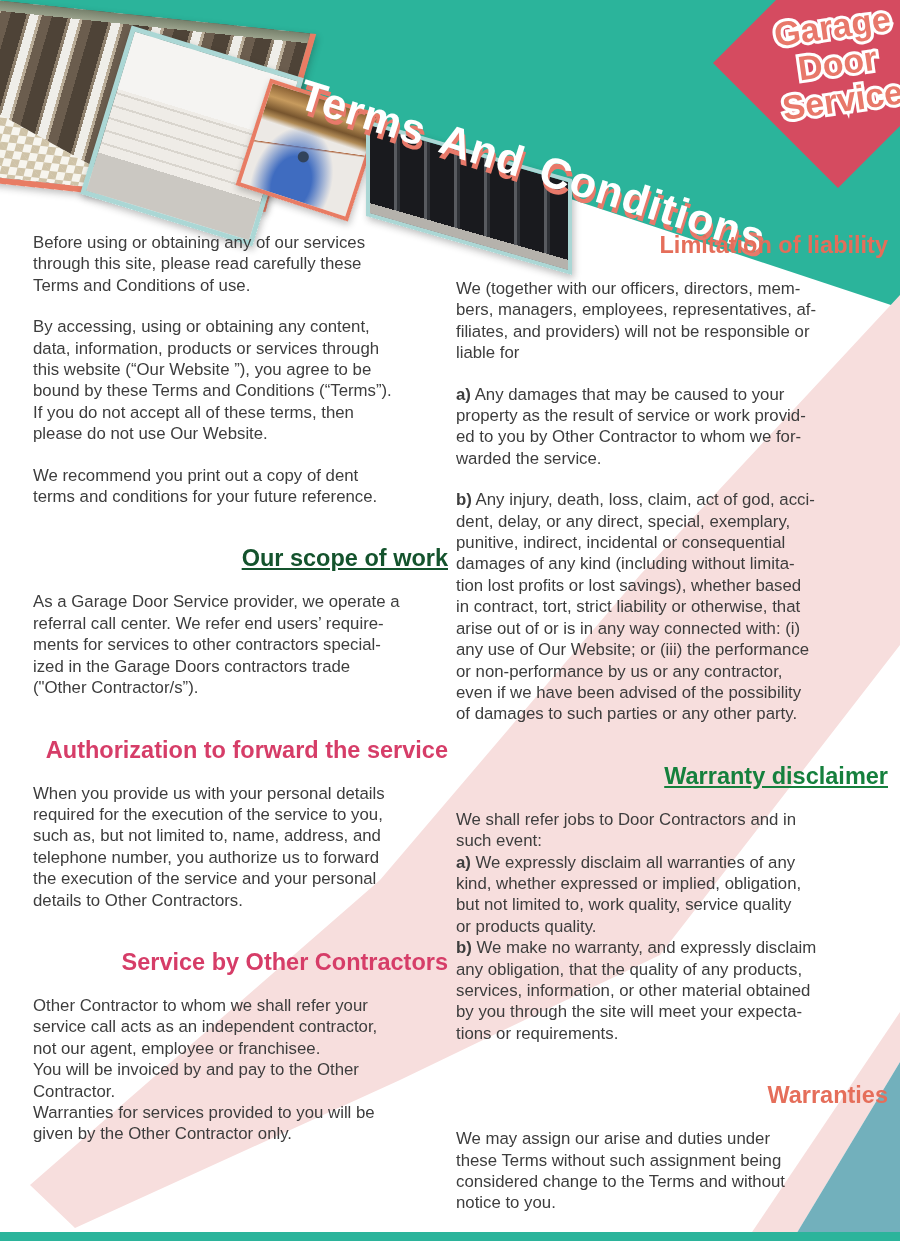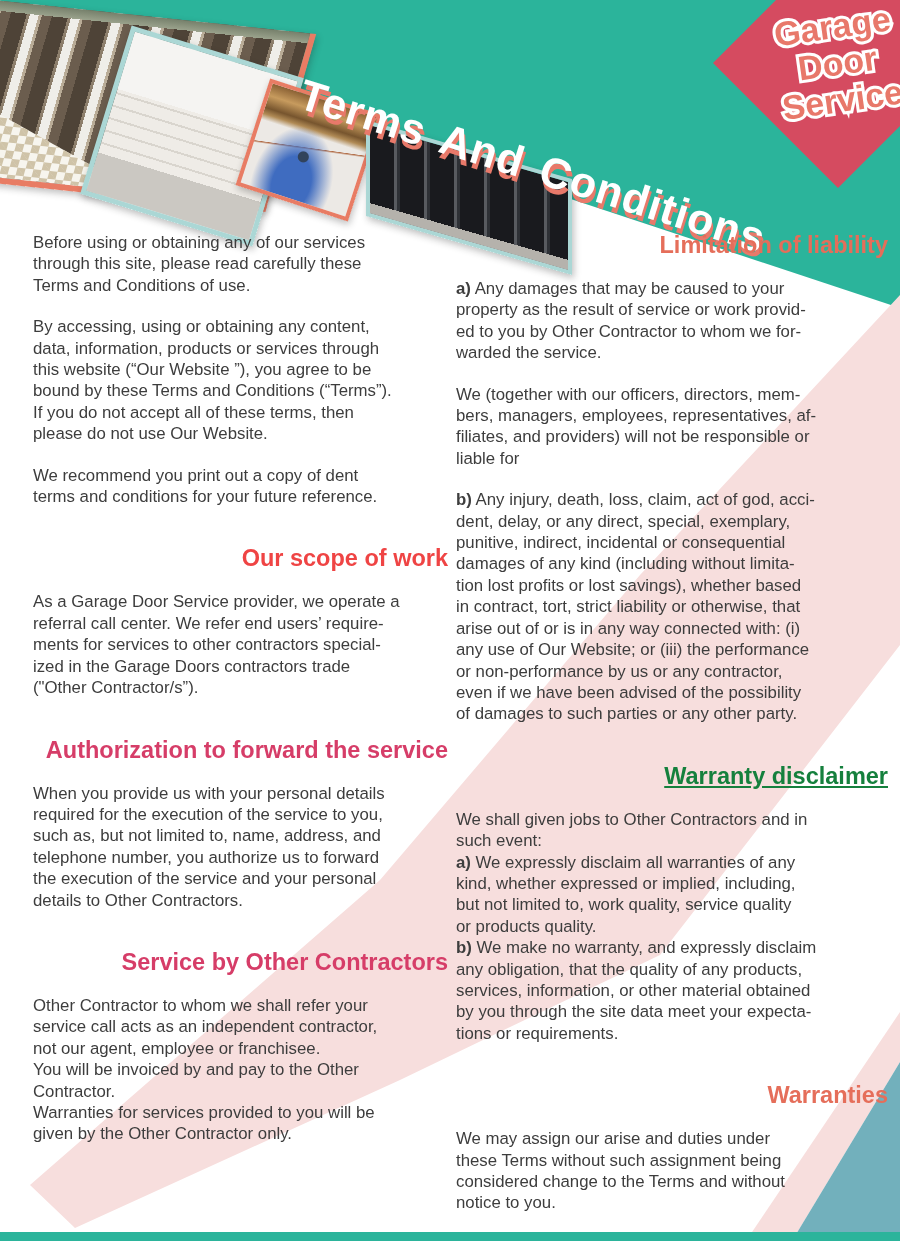--- a/index.html
+++ b/index.html
@@ -94,21 +94,21 @@
 through this site, please read carefully these
 Terms and Conditions of use.</span></div>
       <div class="para"><span>By accessing, using or obtaining any content,
 data, information, products or services through
 this website (“Our Website ”), you agree to be
 bound by these Terms and Conditions (“Terms”).
 If you do not accept all of these terms, then
 please do not use Our Website.</span></div>
       <div class="para"><span>We recommend you print out a copy of dent
 terms and conditions for your future reference.</span></div>
-      <div class="heading" style="color: #ef4444;">Our scope of work</div>
+      <div class="heading" style="color: #14532d; text-decoration: underline;">Our scope of work</div>
       <div class="para"><span>As a Garage Door Service provider, we operate a
 referral call center. We refer end users’ require-
 ments for services to other contractors special-
 ized in the Garage Doors contractors trade
 ("Other Contractor/s”).</span></div>
       <div class="heading" style="color: rgb(214, 61, 104);">Authorization to forward the service</div>
       <div class="para"><span>When you provide us with your personal details
 required for the execution of the service to you,
 such as, but not limited to, name, address, and
 telephone number, you authorize us to forward
@@ -118,50 +118,50 @@
       <div class="para"><span>Other Contractor to whom we shall refer your
 service call acts as an independent contractor,
 not our agent, employee or franchisee.
 You will be invoiced by and pay to the Other
 Contractor.
 Warranties for services provided to you will be
 given by the Other Contractor only.</span></div>
     </div>
   <div class="col" id="col-right">
       <div class="heading" style="color: rgb(229, 110, 90);">Limitation of liability</div>
+      <div class="para"><span>We (together with our officers, directors, mem-
+bers, managers, employees, representatives, af-
+filiates, and providers) will not be responsible or
+liable for</span></div>
       <div class="para"><span class="bold">a)</span><span> Any damages that may be caused to your
 property as the result of service or work provid-
 ed to you by Other Contractor to whom we for-
 warded the service.</span></div>
-      <div class="para"><span>We (together with our officers, directors, mem-
-bers, managers, employees, representatives, af-
-filiates, and providers) will not be responsible or
-liable for</span></div>
       <div class="para"><span class="bold">b)</span><span> Any injury, death, loss, claim, act of god, acci-
 dent, delay, or any direct, special, exemplary,
 punitive, indirect, incidental or consequential
 damages of any kind (including without limita-
 tion lost profits or lost savings), whether based
 in contract, tort, strict liability or otherwise, that
 arise out of or is in any way connected with: (i)
 any use of Our Website; or (iii) the performance
 or non-performance by us or any contractor,
 even if we have been advised of the possibility
 of damages to such parties or any other party.</span></div>
       <div class="heading" style="color: #15803d; text-decoration: underline;">Warranty disclaimer</div>
-      <div class="para"><span>We shall given jobs to Other Contractors and in
+      <div class="para"><span>We shall refer jobs to Door Contractors and in
 such event:
 </span><span class="bold">a)</span><span> We expressly disclaim all warranties of any
-kind, whether expressed or implied, including,
+kind, whether expressed or implied, obligation,
 but not limited to, work quality, service quality
 or products quality.
 </span><span class="bold">b)</span><span> We make no warranty, and expressly disclaim
 any obligation, that the quality of any products,
 services, information, or other material obtained
-by you through the site data meet your expecta-
+by you through the site will meet your expecta-
 tions or requirements.</span></div>
       <div class="heading" style="color: rgb(229, 110, 90);">Warranties</div>
       <div class="para"><span>We may assign our arise and duties under
 these Terms without such assignment being
 considered change to the Terms and without
 notice to you.</span></div>
     </div>
 
 </div>
 

